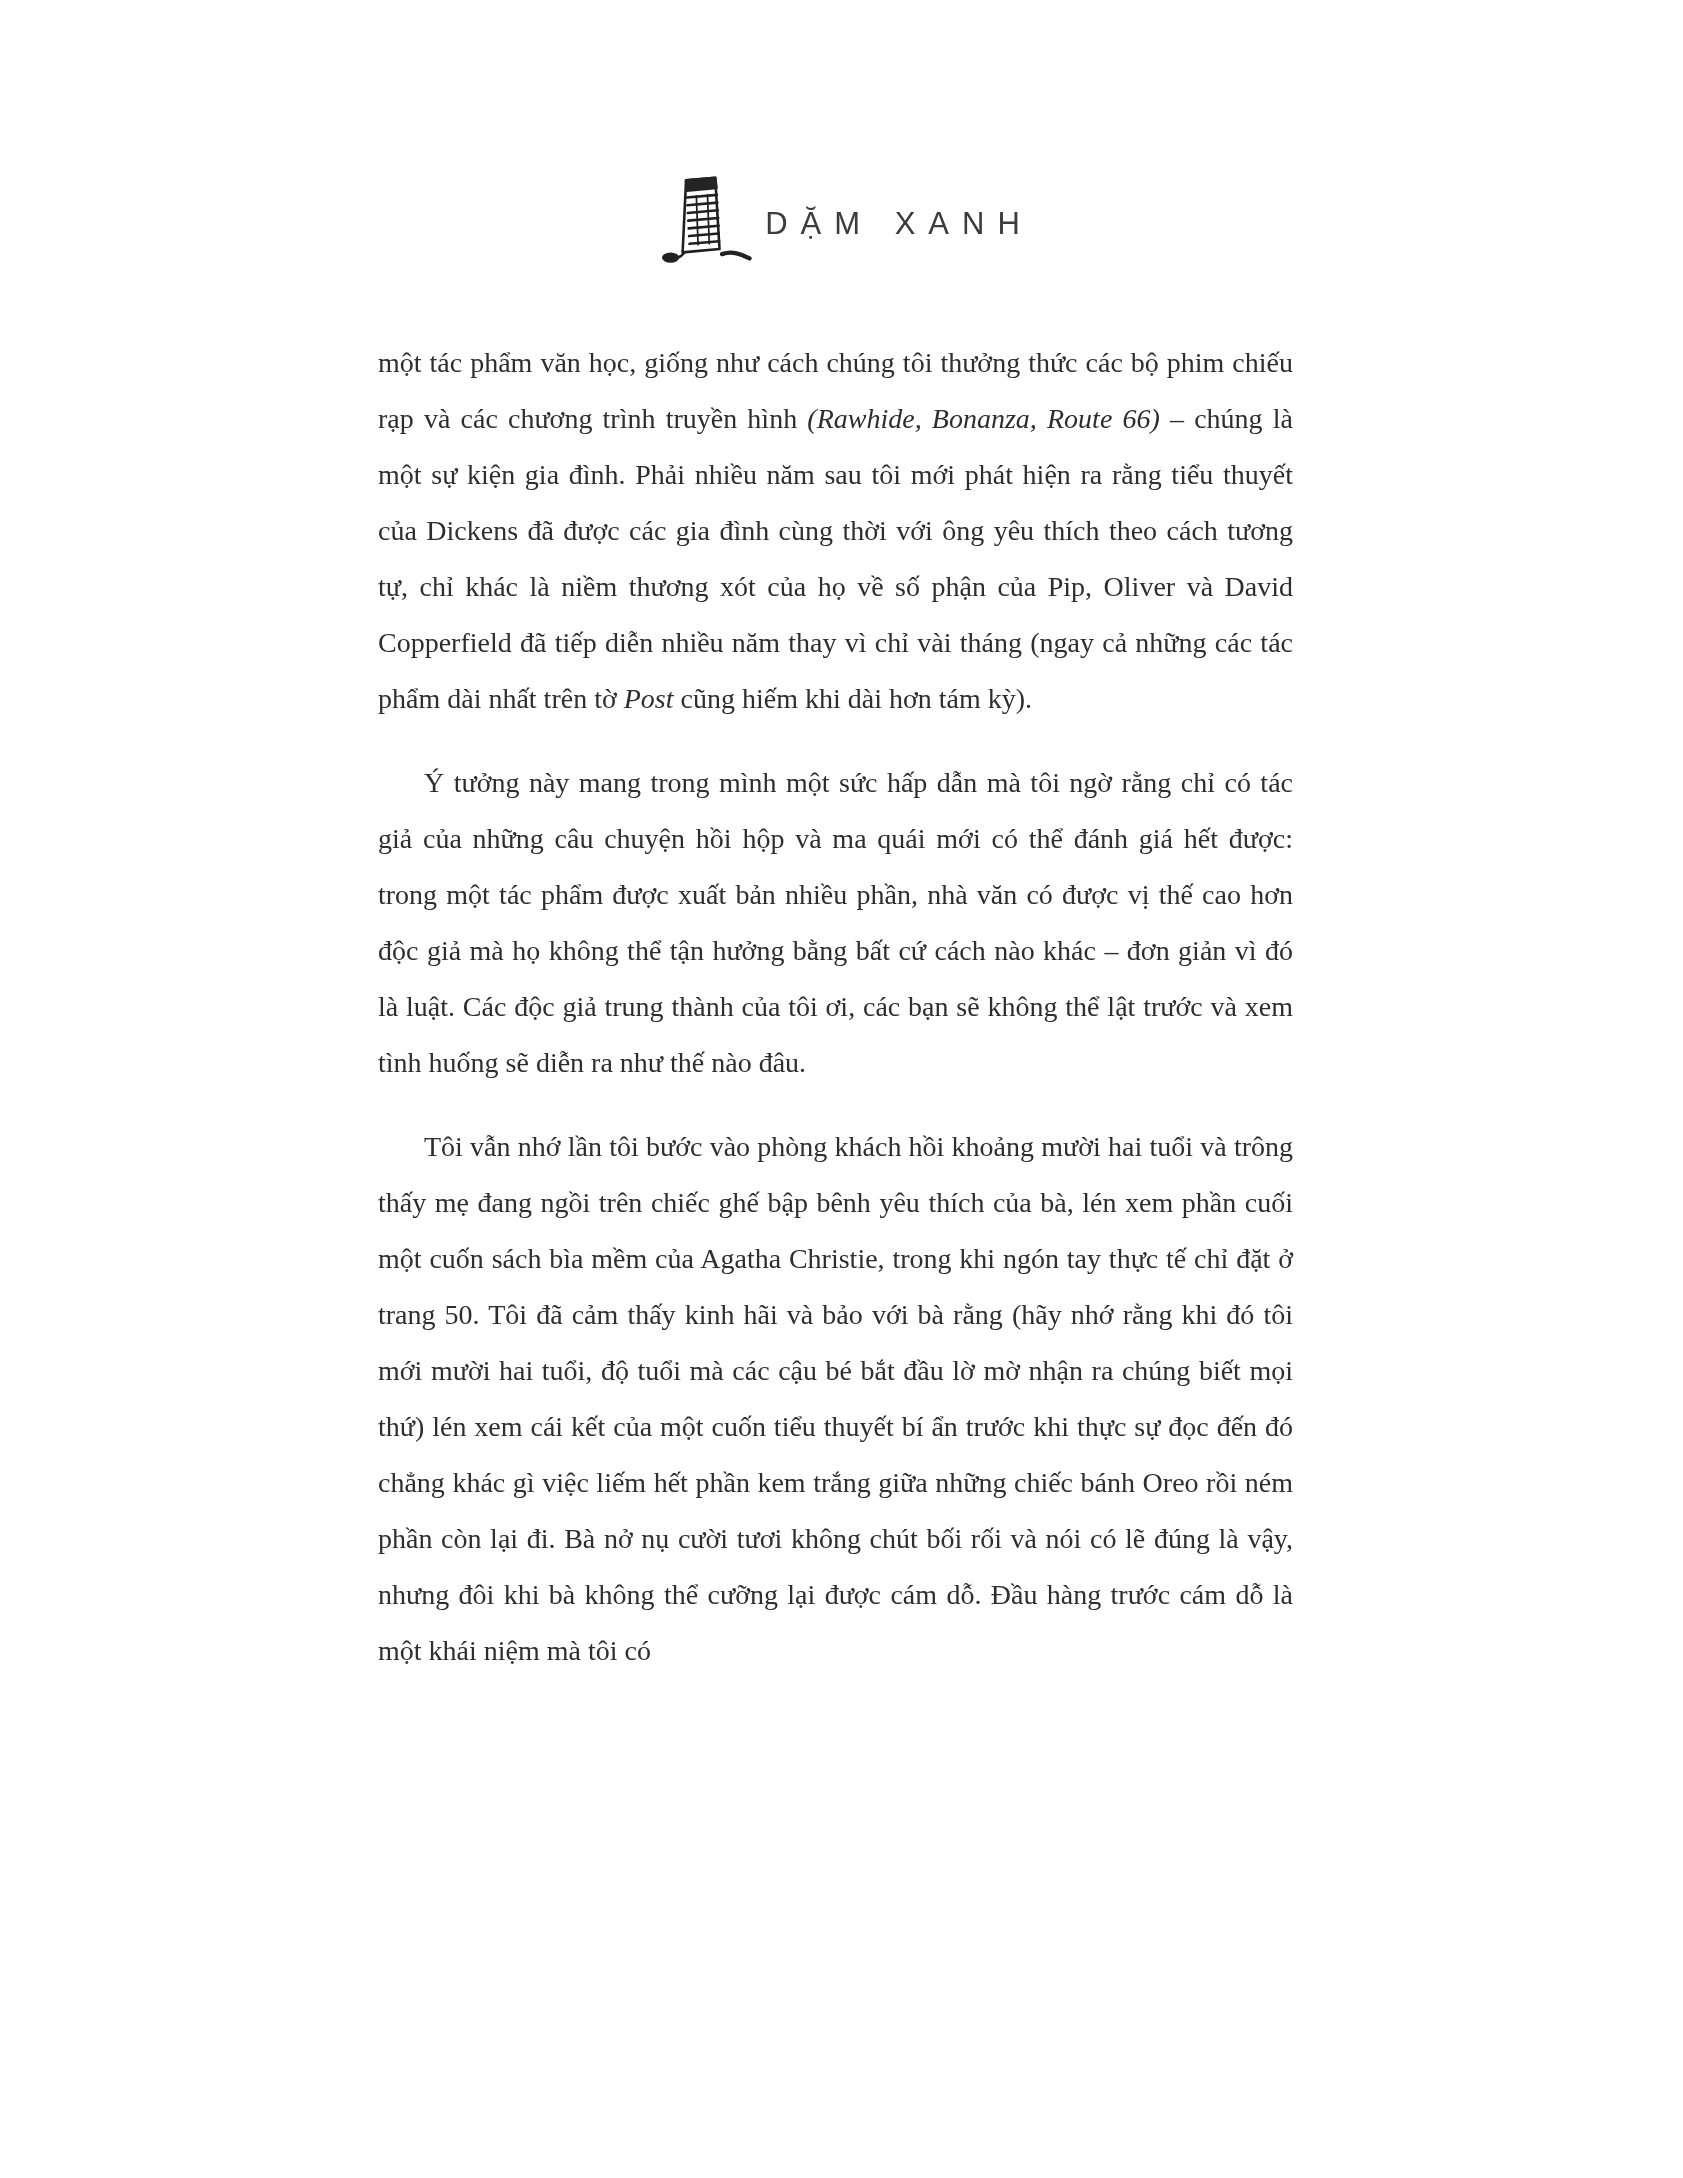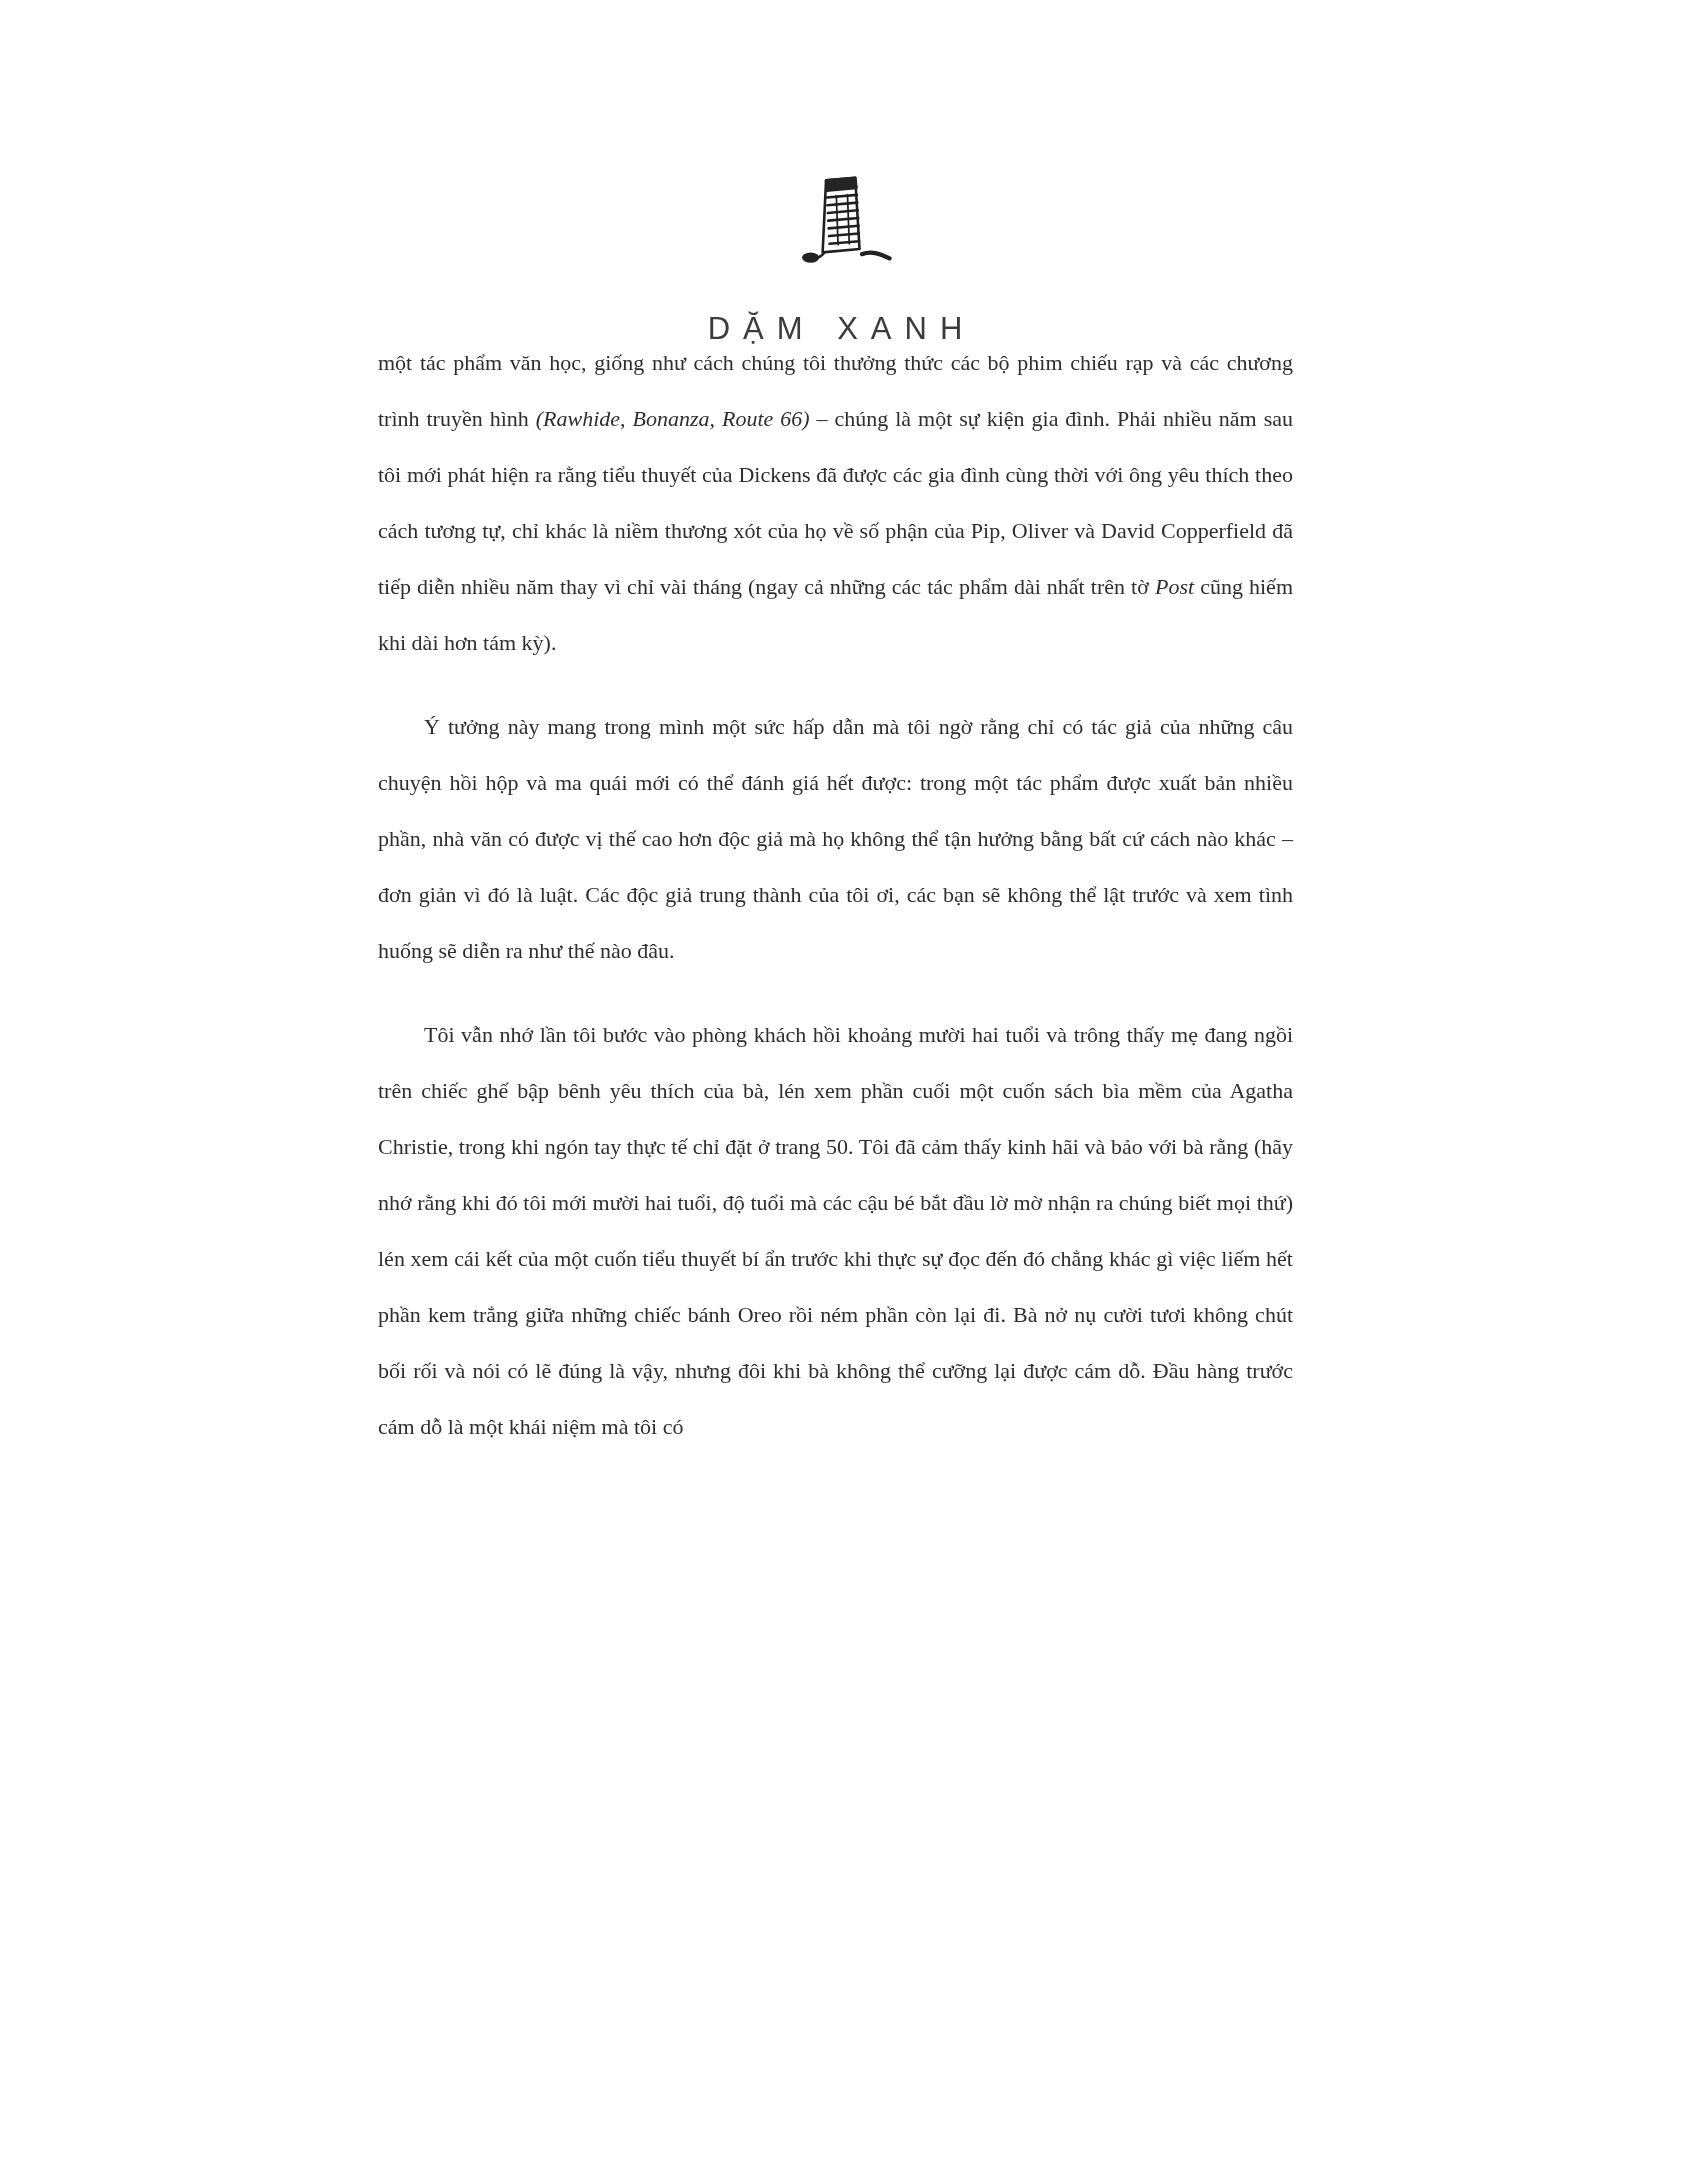--- a/index.html
+++ b/index.html
@@ -15,22 +15,21 @@
     margin: 0 auto;
   }
   .header {
     position: absolute;
     top: 176px;
     left: 0;
     width: 100%;
     display: flex;
     justify-content: center;
     align-items: center;
-    gap: 40px;
-    flex-direction: column;
+    gap: 12px;
   }
   .logo {
     width: 103px;
     height: 99px;
     flex: 0 0 auto;
     margin-top: -4px;
   }
   .title {
     font-family: "Liberation Sans", sans-serif;
     font-size: 31px;
@@ -38,21 +37,21 @@
     letter-spacing: 13px;
     color: #3c3c3c;
     white-space: nowrap;
   }
   .body-text {
     position: absolute;
     top: 335px;
     left: 378px;
     width: 915px;
     text-align: justify;
-    font-size: 22px;
+    font-size: 28px;
     line-height: 56px;
     color: #2e2e2e;
   }
   .para { margin-bottom: 28px; }
   .para.indent { text-indent: 46px; }
   .italic { font-style: italic; }
   .footer {
     position: absolute;
     top: 1897px;
     left: 0;

